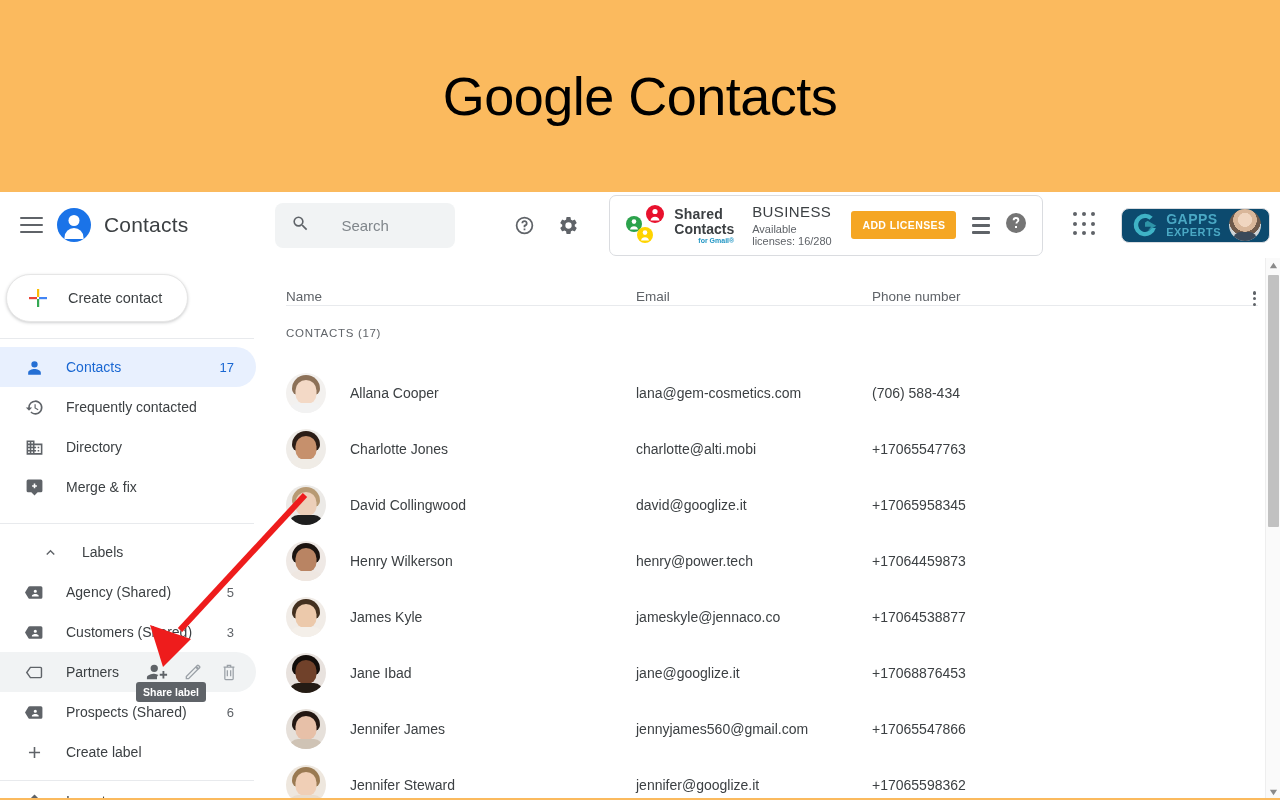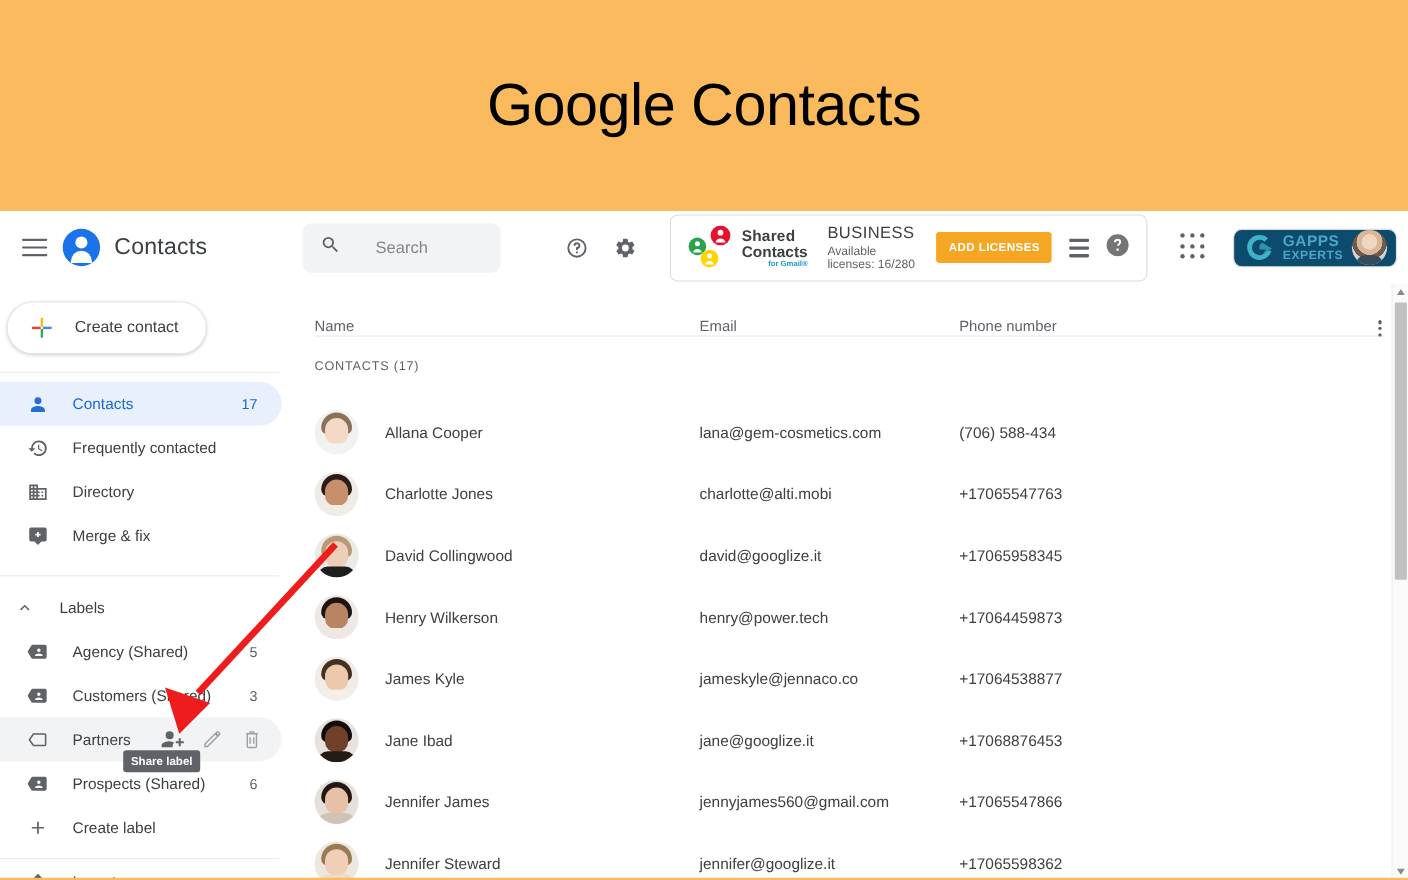--- a/index.html
+++ b/index.html
@@ -160,35 +160,35 @@
     position: relative;
   }
   .nav-item.active { background: #e8f0fe; }
   .nav-item.active .nav-label, .nav-item.active .nav-count { color: #1967d2; }
   .nav-label { font-size: 14px; color: #3c4043; white-space: nowrap; }
   .nav-count { position: absolute; right: 22px; font-size: 13px; color: #5f6368; }
   .nav-icon { width: 20px; height: 20px; flex: 0 0 20px; display:flex; align-items:center; justify-content:center;}
 
   .labels-header {
     height: 40px; display:flex; align-items:center; gap: 22px;
-    padding-left: 12px; cursor: pointer;
+    padding-left: 40px; cursor: pointer;
   }
   .labels-header .nav-label { font-size: 14px; }
 
   .label-item {
     height: 40px; display: flex; align-items: center;
     padding-left: 24px; gap: 22px; cursor: pointer;
     border-radius: 0 20px 20px 0; margin-right: 6px; position: relative;
   }
   .label-item.hovered { background: #f1f3f4; }
   .label-actions { position: absolute; left: 146px; display: flex; gap: 14px; align-items: center; }
   .label-action { width: 22px; height: 22px; display:flex; align-items:center; justify-content:center; cursor:pointer;}
 
   .tooltip {
-    position: absolute; left: 112px; top: 30px;
+    position: absolute; left: 136px; top: 30px;
     background: #5f6368; color: #fff; font-size: 10.5px; font-weight: bold;
     padding: 4px 7px; border-radius: 3px; white-space: nowrap; z-index: 40;
   }
 
   .sidebar-bottom-divider { height:1px; background:#e8eaed; width: 254px; margin-top: 8px;}
 
   
   .list-area { flex: 1; position: relative; background: #fff; padding-left: 24px; }
   .list-header {
     display: flex; align-items: flex-end; height: 48px;

